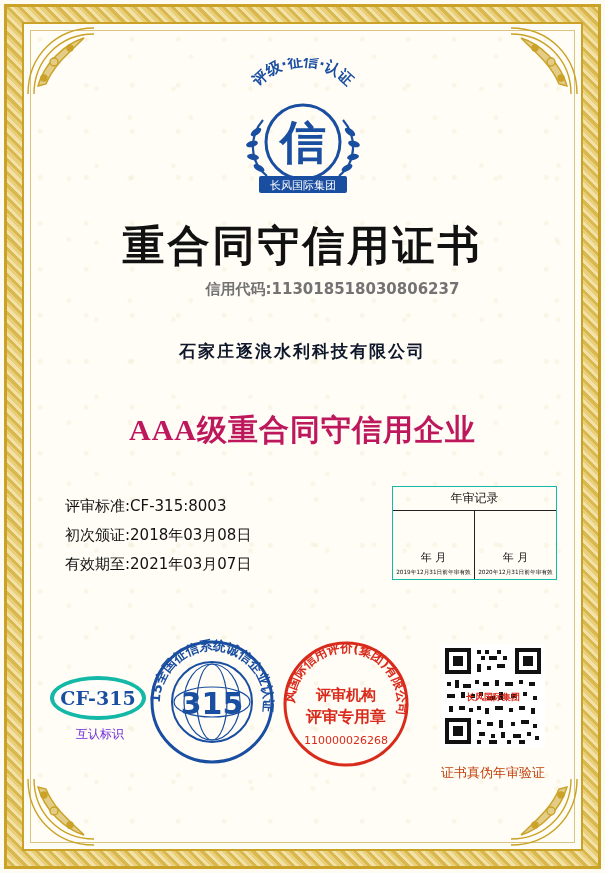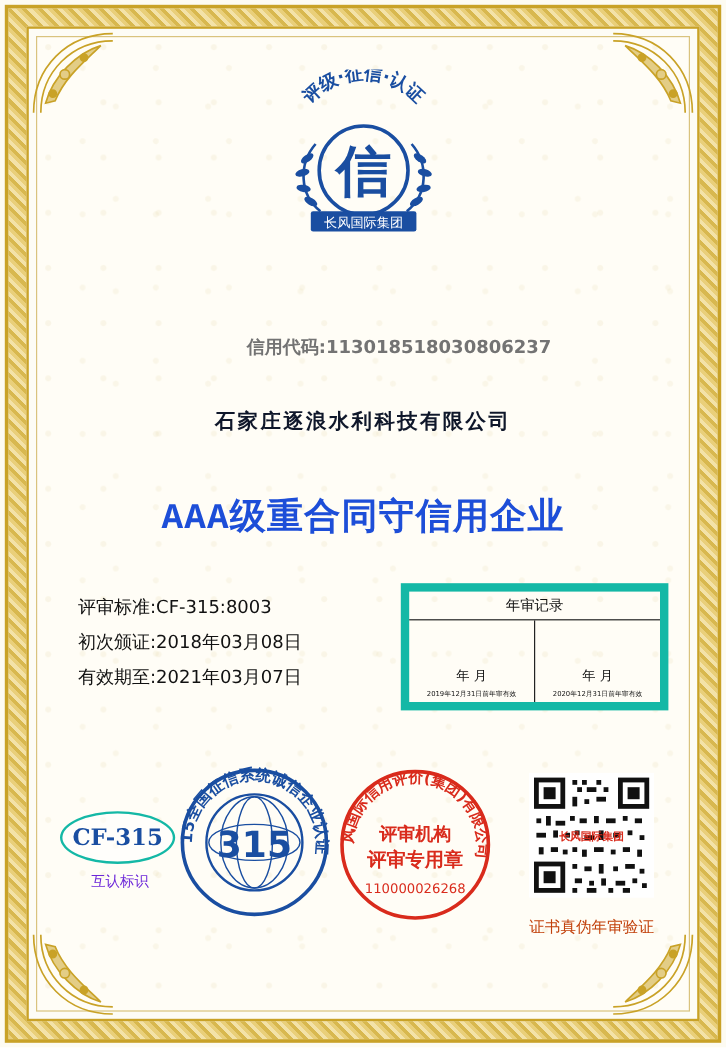--- a/index.html
+++ b/index.html
@@ -120,46 +120,46 @@
     font-size: 17px;
     letter-spacing: 2px;
     color: #0f172a;
   }
 
   .award {
     position: absolute;
     top: 370px;
     left: 0; right: 0;
     text-align: center;
-    font-family: Liberation Mono, monospace;
+    font-family: Liberation Serif, serif;
     font-weight: bold;
     font-size: 30px;
     letter-spacing: 1px;
-    color: #1d4ed8;
+    color: #be185d;
   }
 
   
   .details {
     position: absolute;
     left: 25px;
     top: 452px;
     font-family: "DejaVu Sans", sans-serif;
     font-size: 15px;
     line-height: 29px;
     color: #111;
   }
   .details .row { white-space: nowrap; }
 
   
   .annual {
     position: absolute;
     right: 8px;
     top: 446px;
-    width: 223px;
-    border: 7px solid #14b8a6;
+    width: 165px;
+    border: 1px solid #14b8a6;
     box-sizing: border-box;
   }
   .annual .ann-head {
     text-align: center;
     font-family: "DejaVu Sans", sans-serif;
     font-size: 12px;
     padding: 3px 0 3px;
     border-bottom: 1px solid #222;
     color: #111;
   }
@@ -196,21 +196,21 @@
   
   .cf-badge {
     position: absolute;
     left: 10px;
     top: 636px;
     width: 100px;
     text-align: center;
   }
   .cf-oval {
     width: 96px; height: 44px;
-    border: 2px solid #14b8a6;
+    border: 4px solid #14b8a6;
     border-radius: 50%;
     display: flex; align-items: center; justify-content: center;
     font-family: "DejaVu Serif", serif;
     font-weight: bold;
     font-size: 19px;
     color: #1a4ea1;
     box-sizing: border-box;
     background: rgba(255,255,255,0.5);
   }
   .cf-caption {
@@ -342,20 +342,21 @@
         </g>
 
         <circle cx="80" cy="84" r="37" fill="none" stroke="#1a4ea1" stroke-width="3"></circle>
         <text x="80" y="100" text-anchor="middle" font-family="DejaVu Sans, sans-serif" font-size="46" font-weight="bold" fill="#1a4ea1">信</text>
 
         <rect x="36" y="118" width="88" height="17" rx="2" fill="#1a4ea1"></rect>
         <text x="80" y="131" text-anchor="middle" font-family="DejaVu Sans, sans-serif" font-size="11" fill="#ffffff">长风国际集团</text>
       </svg>
     </div>
 
+    <div class="main-title">重合同守信用证书</div>
 
     <div class="credit-code">
       <span>信用代码:</span><span>113018518030806237</span>
     </div>
 
     <div class="company">石家庄逐浪水利科技有限公司</div>
 
     <div class="award">AAA级重合同守信用企业</div>
 
     <div class="details">

